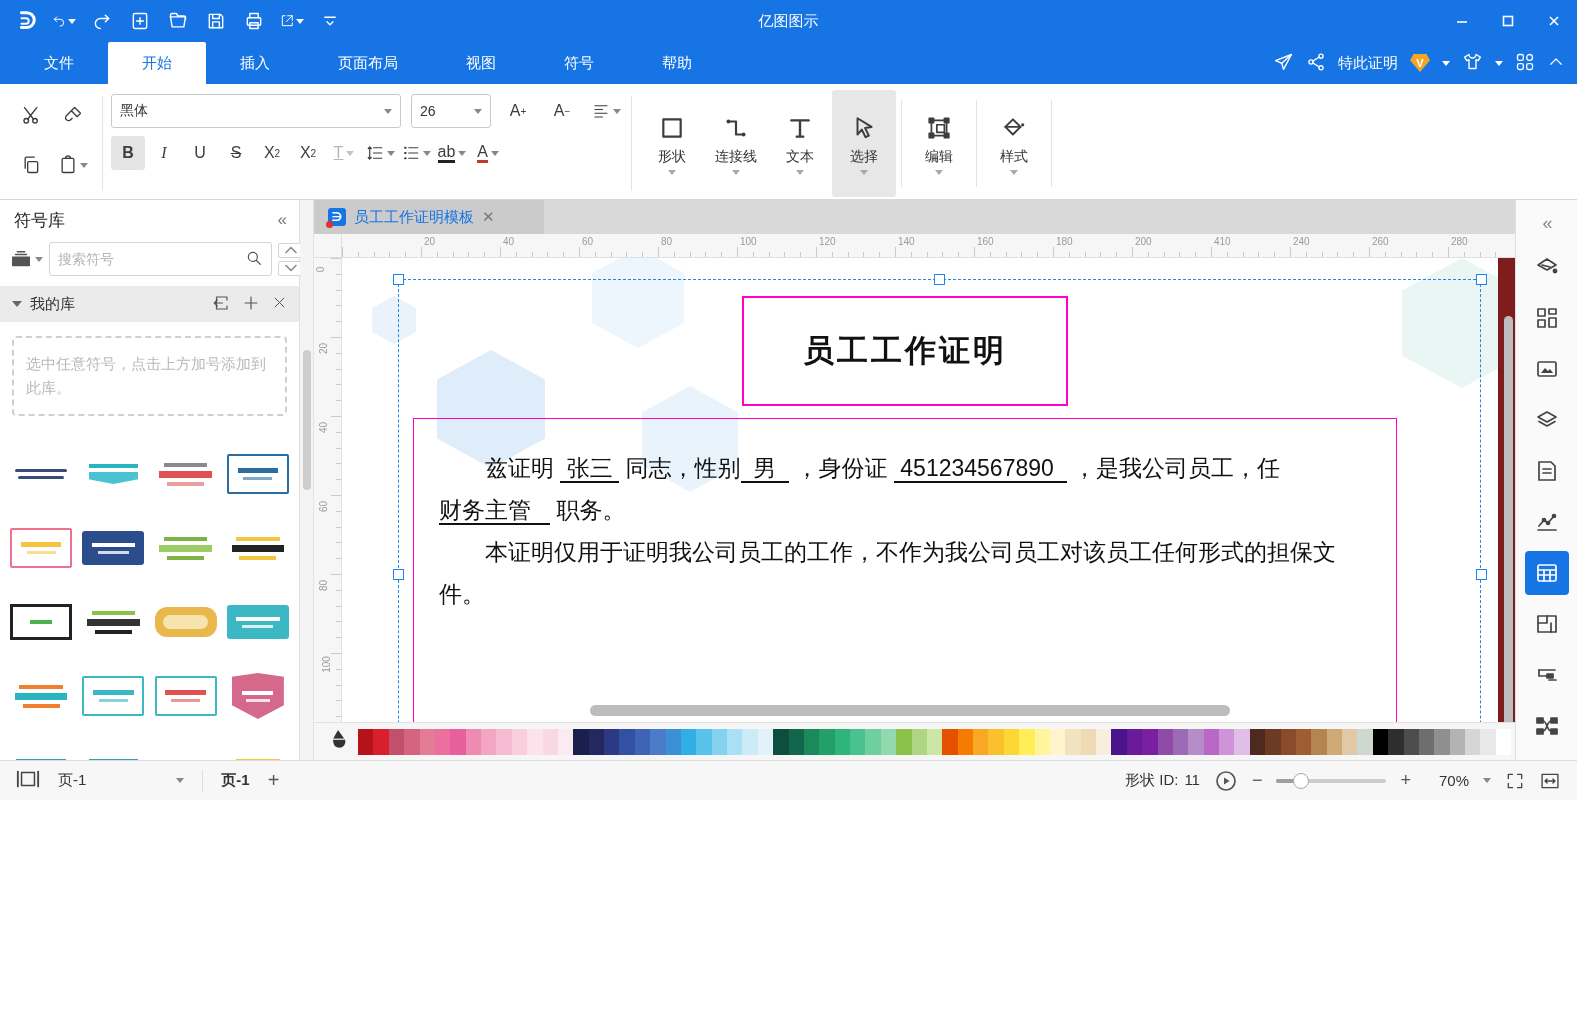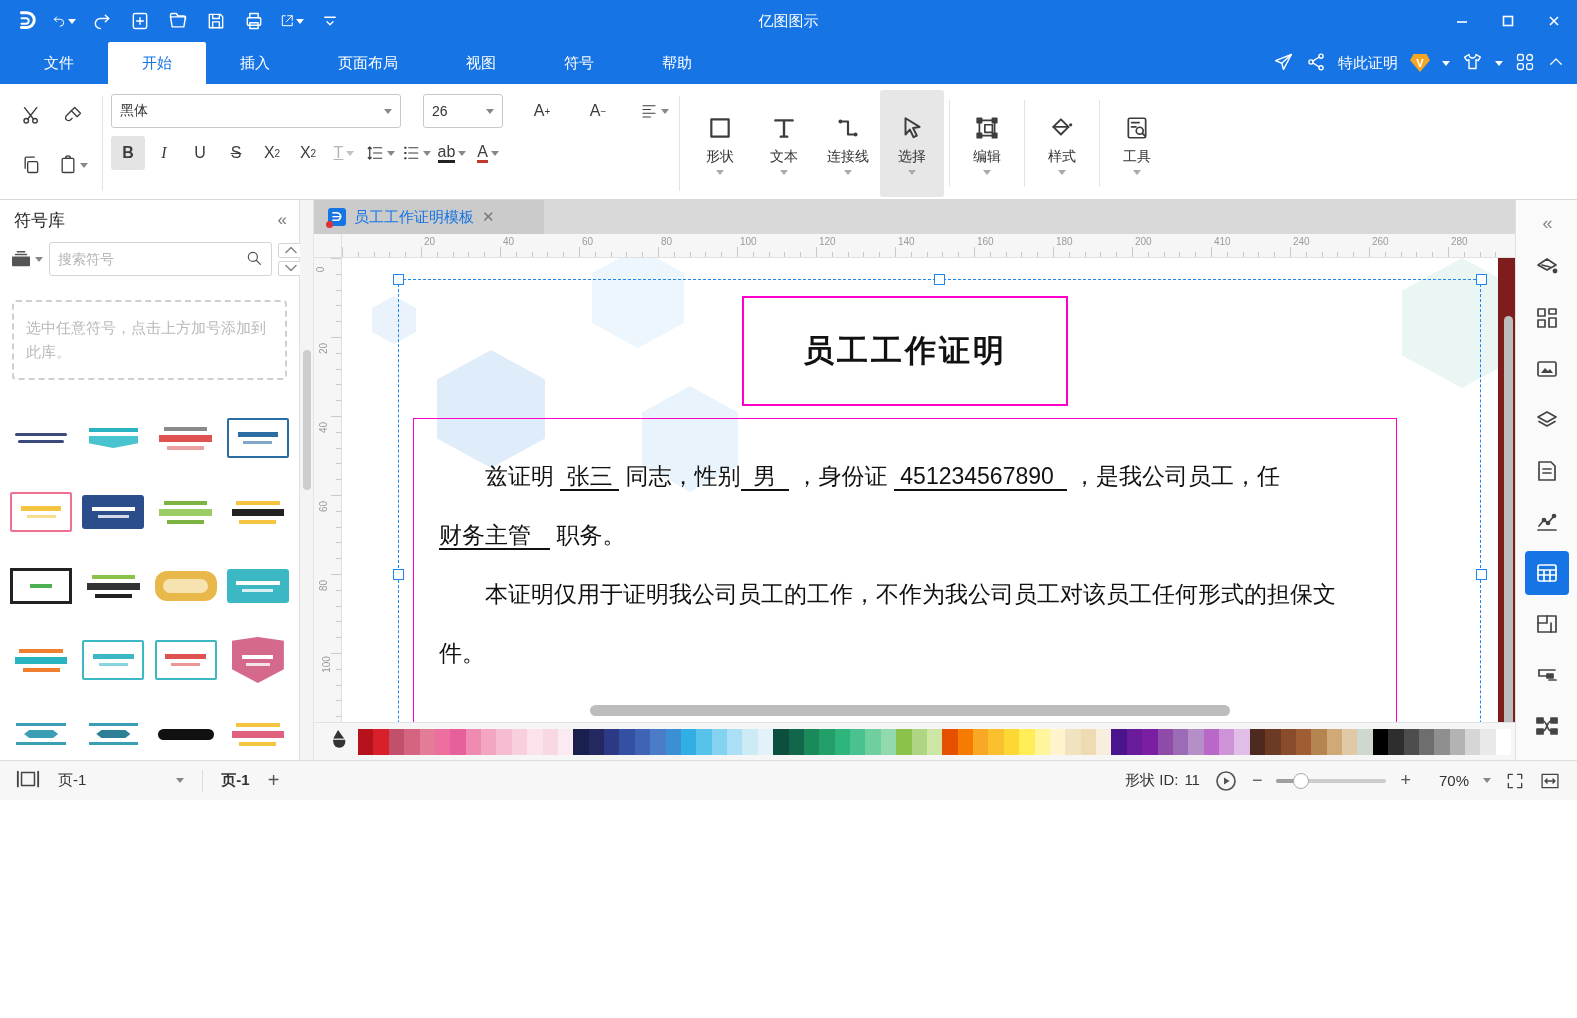--- a/index.html
+++ b/index.html
@@ -28,21 +28,21 @@
   .vip { width:20px; height:18px; background:#f5a623; clip-path:polygon(50% 100%,0 35%,18% 0,82% 0,100% 35%); color:#fff; font-size:11px; font-weight:bold; display:flex; align-items:center; justify-content:center; }
   .acct { font-size:15px; cursor:pointer; }
 
   
   .ribbon { height:116px; background:#fff; border-bottom:1px solid #d9d9d9; display:flex; align-items:stretch; padding:6px 4px 2px 10px; }
   .ribbon svg { stroke:#3d3d3d; fill:none; stroke-width:1.6; stroke-linecap:round; stroke-linejoin:round; }
   .rsep { width:1px; background:#e3e3e3; margin:6px 8px; }
   .grp-clip { display:grid; grid-template-columns:42px 42px; grid-template-rows:50px 50px; align-items:center; justify-items:center; }
   .rbtn { width:36px; height:36px; display:flex; align-items:center; justify-content:center; border-radius:3px; cursor:pointer; font-size:17px; color:#3d3d3d; }
   .grp-font { display:flex; flex-direction:column; gap:8px; padding-top:4px; }
-  .font-row1 { display:flex; gap:22px; }
+  .font-row1 { display:flex; gap:10px; }
   .selbox { border:1px solid #c9c9c9; border-radius:3px; height:34px; display:flex; align-items:center; padding:0 8px; justify-content:space-between; background:#fff; cursor:pointer; }
   .fontname { width:290px; }
   .fontsize { width:80px; }
   .font-row2 { display:flex; align-items:center; gap:2px; }
   .fmt { min-width:34px; height:34px; display:flex; align-items:center; justify-content:center; border-radius:3px; cursor:pointer; font-size:16px; color:#3d3d3d; }
   .fmt.lit { background:#e4e4e4; }
   .fmt.dis { color:#b5b5b5; }
   .fmt .u { text-decoration:underline; }
   .fmt sup,.fmt sub { font-size:10px; }
   .redbar { border-bottom:3px solid #c0392b; padding-bottom:0px; line-height:1; }
@@ -93,21 +93,21 @@
   .tick { position:absolute; background:#c9c9c9; width:1px; }
   .canvas-mid { flex:1; display:flex; min-height:0; }
   .vruler { width:28px; background:#f6f6f6; border-right:1px solid #e0e0e0; position:relative; overflow:hidden; }
   .vruler .num { transform:rotate(-90deg); transform-origin:center; }
   .viewport { flex:1; position:relative; overflow:hidden; background:#7f1d1d; }
   .page { position:absolute; left:0; top:0; width:1156px; height:655px; background:#fff; box-shadow:0 0 3px rgba(0,0,0,.12); overflow:hidden; }
   .hex { position:absolute; clip-path:polygon(50% 0,100% 25%,100% 75%,50% 100%,0 75%,0 25%); }
   .mbox { position:absolute; border:2px solid #ff00cc; background:transparent; }
   .mbox.thin { border-width:1px; }
   .doc-h1 { font-size:31px; font-weight:bold; color:#111; letter-spacing:3px; display:flex; align-items:center; justify-content:center; width:100%; height:100%; }
-  .bodytext { font-size:23px; color:#111; line-height:59px; padding:28px 25px 0 25px; }
+  .bodytext { font-size:23px; color:#111; line-height:42px; padding:28px 25px 0 25px; }
   .bodytext p { text-indent:2em; }
   .useg { border-bottom:2px solid #111; white-space:pre; }
   .seal { font-size:21px; color:#111; line-height:30px; padding:10px 12px; }
   .selrect { position:absolute; border:1.5px dashed #1e86f0; pointer-events:none; }
   .handle { position:absolute; width:11px; height:11px; background:#fff; border:1.5px solid #1e86f0; }
   .hscroll { position:absolute; height:11px; background:#bdbdbd; border-radius:6px; }
   .vscroll { position:absolute; width:9px; background:#bdbdbd; border-radius:5px; }
   .palette-row { height:38px; background:#f6f6f6; border-top:1px solid #e2e2e2; display:flex; align-items:center; padding:0 4px 0 14px; gap:10px; }
   .swatches { flex:1; display:flex; height:26px; }
   .swatch { flex:1; cursor:pointer; }
@@ -356,32 +356,32 @@
     <div class="bigtools" id="big-tools">
         <div class="bigbtn">
           <span><svg width="26" height="26" viewBox="0 0 24 24">
               <rect x="4" y="4" width="16" height="16" stroke-width="2"></rect>
             </svg></span>
           <span class="blabel">形状</span>
           <span class="caret-g" style="border-top-color:#aaa"></span>
         </div>
         <div class="bigbtn">
           <span><svg width="26" height="26" viewBox="0 0 24 24">
-              <path d="M4 5h16M12 5v15M9 20h6" stroke-width="2.2"></path>
-            </svg></span>
-          <span class="blabel">文本</span>
-          <span class="caret-g" style="border-top-color:#aaa"></span>
-        </div>
-        <div class="bigbtn">
-          <span><svg width="26" height="26" viewBox="0 0 24 24">
               <path d="M5 6h7v12h7" stroke-width="2"></path>
               <circle cx="5" cy="6" r="1.8" fill="#3d3d3d" stroke="none"></circle>
               <circle cx="19" cy="18" r="1.8" fill="#3d3d3d" stroke="none"></circle>
             </svg></span>
           <span class="blabel">连接线</span>
+          <span class="caret-g" style="border-top-color:#aaa"></span>
+        </div>
+        <div class="bigbtn">
+          <span><svg width="26" height="26" viewBox="0 0 24 24">
+              <path d="M4 5h16M12 5v15M9 20h6" stroke-width="2.2"></path>
+            </svg></span>
+          <span class="blabel">文本</span>
           <span class="caret-g" style="border-top-color:#aaa"></span>
         </div>
         <div class="bigbtn active">
           <span><svg width="26" height="26" viewBox="0 0 24 24">
               <path d="M6 3l13 8-6 1 3.5 7-3 1.5L10 13.5 6 18z" stroke-width="1.8"></path>
             </svg></span>
           <span class="blabel">选择</span>
           <span class="caret-g" style="border-top-color:#aaa"></span>
         </div>
         <div class="btsep"></div>
@@ -401,30 +401,20 @@
         <div class="bigbtn">
           <span><svg width="26" height="26" viewBox="0 0 24 24">
               <path d="M11 4 4 11l7 7 7-7-7-7z" stroke-width="1.8"></path>
               <path d="M4 11h14"></path>
               <circle cx="20" cy="9" r="1.5" fill="#3d3d3d" stroke="none"></circle>
             </svg></span>
           <span class="blabel">样式</span>
           <span class="caret-g" style="border-top-color:#aaa"></span>
         </div>
         <div class="btsep"></div>
-        <div class="bigbtn">
-          <span><svg width="26" height="26" viewBox="0 0 24 24">
-              <rect x="4" y="3" width="16" height="18" rx="1.5"></rect>
-              <path d="M7 7h7M7 11h4"></path>
-              <circle cx="14.5" cy="14.5" r="3.2"></circle>
-              <path d="M17 17l2.5 2.5"></path>
-            </svg></span>
-          <span class="blabel">工具</span>
-          <span class="caret-g" style="border-top-color:#aaa"></span>
-        </div>
       </div>
   </div>
 
   <div class="main">
 
     <div class="sidebar">
       <div class="sb-header">
         <span style="font-size:17px">符号库</span>
         <span class="sb-collapse">«</span>
       </div>
@@ -448,20 +438,36 @@
               <svg width="12" height="8" viewBox="0 0 12 8">
                 <path d="M1 6.5 6 1.5l5 5" stroke="#888" fill="none" stroke-width="1.5"></path>
               </svg>
             </span>
           <span class="udbtn">
               <svg width="12" height="8" viewBox="0 0 12 8">
                 <path d="M1 1.5 6 6.5l5-5" stroke="#888" fill="none" stroke-width="1.5"></path>
               </svg>
             </span>
         </div>
+      </div>
+      <div class="sb-sec">
+        <span class="tri"></span>
+        <span class="seclabel">我的库</span>
+        <span class="secicons">
+          <span><svg width="18" height="18" viewBox="0 0 24 24">
+                <path d="M20 8V4H6v16h14v-4"></path>
+                <path d="M14 12H3M7 8l-4 4 4 4"></path>
+              </svg></span>
+          <span><svg width="18" height="18" viewBox="0 0 24 24">
+                <path d="M12 4v16M4 12h16"></path>
+              </svg></span>
+          <span><svg width="15" height="15" viewBox="0 0 24 24">
+                <path d="M5 5l14 14M19 5 5 19"></path>
+              </svg></span>
+        </span>
       </div>
       <div class="hintwrap">
         <div class="hintbox">选中任意符号，点击上方加号添加到此库。</div>
       </div>
       <div class="thumb-grid" id="thumb-grid">
           <div class="thumb">
             <div style="display:flex;flex-direction:column;justify-content:center;align-items:center;gap:4px;width:62px;height:46px">
               <div style="width:85%;height:3px;background:#3a4a7c;border-radius:2px"></div>
               <div style="width:75%;height:3px;background:#3a4a7c;border-radius:2px"></div>
             </div>

